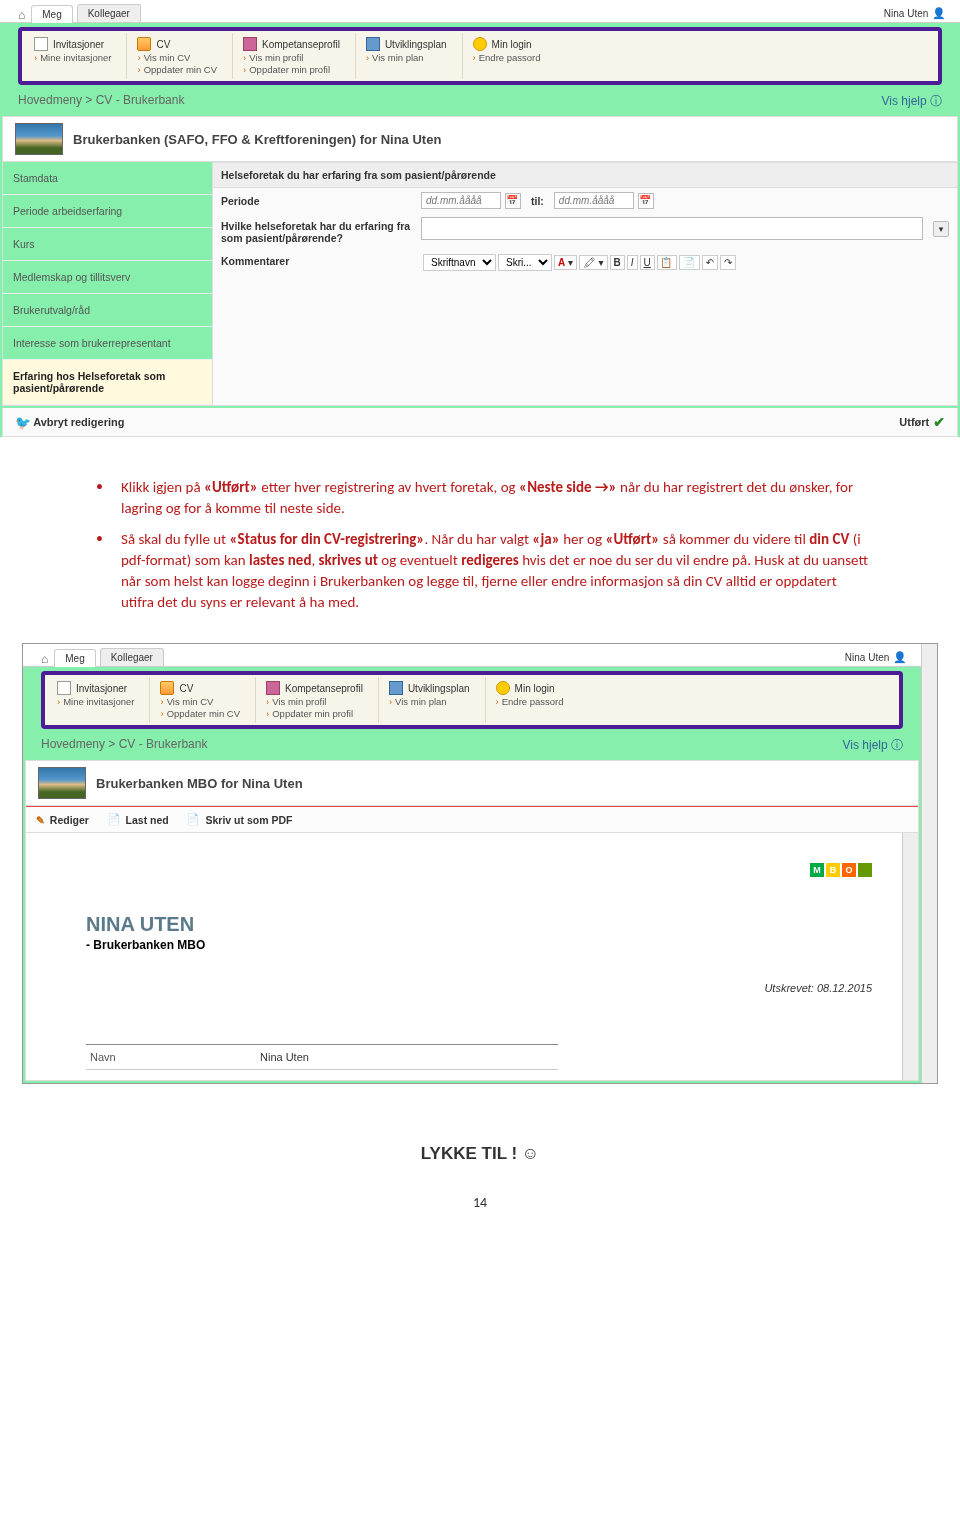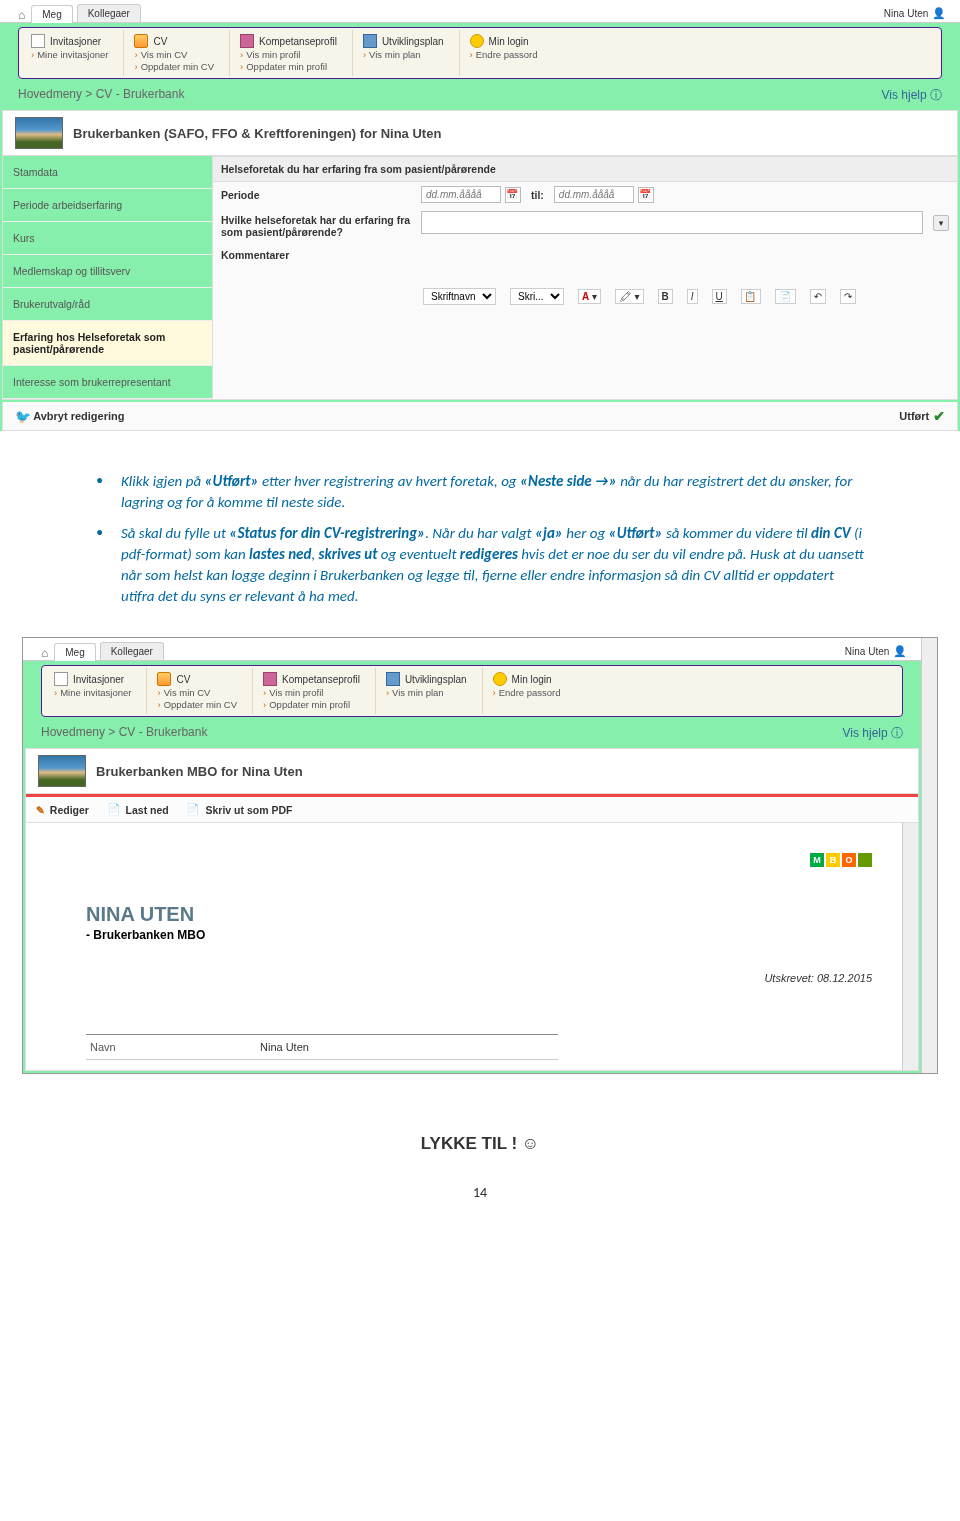--- a/index.html
+++ b/index.html
@@ -5,21 +5,21 @@
   * { box-sizing: border-box; margin: 0; padding: 0; }
   body { font-family: Verdana, Arial, sans-serif; font-size: 11px; background: #fff; color: #333; width: 960px; }
   .screenshot { border: none; margin-bottom: 20px; }
   .app { background: #86efac; }
   .tabs { display: flex; align-items: flex-end; background: #fff; padding: 4px 8px 0 18px; border-bottom: 1px solid #ccc; font-size: 10px; }
   .tab { padding: 3px 10px; border: 1px solid #ccc; border-bottom: none; background: #eee; margin-right: 4px; border-radius: 3px 3px 0 0; color: #333; display: flex; align-items: center; gap: 4px; cursor: pointer; }
   .tab.active { background: #fff; position: relative; top: 1px; }
   .home-icon::before { content: "⌂"; font-size: 12px; color: #666; margin-right: 6px; }
   .user-right { margin-left: auto; font-size: 10px; padding: 2px 6px; display: flex; align-items: center; gap: 4px; }
   .user-icon::after { content: "👤"; font-size: 11px; }
-  .toolbar { display: flex; background: #f7f4ea; border: 1px solid #4c1d95; border-radius: 4px; margin: 4px 18px; padding: 2px; gap: 1px; }
+  .toolbar { display: flex; background: #f7f4ea; border: 4px solid #4c1d95; border-radius: 4px; margin: 4px 18px; padding: 2px; gap: 1px; }
   .tb-group { border-left: 1px solid #e0d8c0; padding: 4px 14px 4px 10px; font-size: 10px; }
   .tb-group:first-child { border-left: none; }
   .tb-title { display: flex; align-items: center; gap: 5px; color: #333; font-size: 10px; }
   .tb-icon { width: 14px; height: 14px; display: inline-block; }
   .tb-icon.doc { background: #fff; border: 1px solid #999; }
   .tb-icon.cv { background: linear-gradient(to bottom, #ffcc66, #ff9933); border: 1px solid #cc7700; border-radius: 2px; }
   .tb-icon.kompet { background: #cc6699; border: 1px solid #994466; }
   .tb-icon.plan { background: #6699cc; border: 1px solid #336699; }
   .tb-icon.login { background: #ffcc00; border: 1px solid #cc9900; border-radius: 50%; }
   .tb-sub { color: #555; font-size: 9.5px; margin-top: 1px; }
@@ -36,39 +36,39 @@
   .sidebar-item.active { background: #fff9dd; font-weight: bold; color: #222; }
   .form-area { flex: 1; background: #fafafa; }
   .section-hdr { background: #eee; padding: 6px 8px; font-weight: bold; font-size: 10.5px; border-bottom: 1px solid #ddd; border-top: 1px solid #ddd; color: #333; }
   .form-row { display: flex; padding: 4px 8px; font-size: 10.5px; align-items: flex-start; }
   .form-label { width: 200px; font-weight: bold; color: #333; padding-top: 3px; }
   .form-val { flex: 1; display: flex; align-items: center; gap: 4px; }
   .date-input { width: 80px; padding: 2px 4px; border: 1px solid #bbb; background: #fff; font-style: italic; color: #999; font-size: 10px; }
   .cal-btn { width: 16px; height: 16px; background: #fff; border: 1px solid #bbb; display: inline-flex; align-items: center; justify-content: center; font-size: 10px; cursor: pointer; }
   .text-input { flex: 1; padding: 3px; border: 1px solid #bbb; background: #fff; margin-right: 6px; }
   .dd-btn { width: 16px; height: 16px; background: #eee; border: 1px solid #bbb; display: inline-flex; align-items: center; justify-content: center; font-size: 9px; border-radius: 2px; cursor: pointer; }
-  .rte-toolbar { display: flex; gap: 14px; align-items: center; font-size: 10px; padding: 2px; flex-wrap: wrap; margin-top: 40px; }
+  .rte-toolbar { display: flex; gap: 2px; align-items: center; font-size: 10px; padding: 2px; flex-wrap: wrap; }
   .rte-btn { padding: 1px 3px; border: 1px solid #ccc; background: #fff; font-size: 10px; cursor: pointer; }
   .rte-sel { padding: 1px 3px; border: 1px solid #ccc; background: #fff; font-size: 10px; }
   .action-bar { display: flex; justify-content: space-between; padding: 6px 12px; border-top: 1px solid #ddd; background: #fafafa; margin: 2px; border: 1px solid #ddd; border-top: none; }
   .action-left { display: flex; align-items: center; gap: 2px; font-weight: bold; font-size: 11px; cursor: pointer; }
   .action-right { display: flex; align-items: center; gap: 4px; font-weight: bold; font-size: 11px; cursor: pointer; }
   .bird-icon::before { content: "🐦"; font-size: 13px; }
   .check-icon::after { content: "✔"; color: #2a8a2a; font-size: 14px; }
   
-  .doc-text { padding: 20px 90px; font-family: Calibri, Arial, sans-serif; font-size: 15px; color: #0369a1; line-height: 1.4; font-style: italic; }
+  .doc-text { padding: 20px 90px; font-family: Calibri, Arial, sans-serif; font-size: 15px; color: #b91c1c; line-height: 1.4; }
   .bullet { display: flex; margin-bottom: 10px; }
   .bullet::before { content: "•"; margin-right: 18px; margin-left: 6px; font-size: 14px; }
   
   
   .ss2 { border: 1px solid #999; margin: 0 22px; }
   .ss2-tb { background: #f7f4ea; }
   .ss2 .ss2-scroll-outer { display: flex; }
   .ss2 .scrollbar { width: 16px; background: #eee; border-left: 1px solid #ccc; }
-  .cv-toolbar { display: flex; gap: 18px; padding: 6px 10px; background: #fcfcfc; border-top: 3px solid #ef4444; border-bottom: 1px solid #ddd; }
+  .cv-toolbar { display: flex; gap: 18px; padding: 6px 10px; background: #fcfcfc; border-top: 1px solid #ef4444; border-bottom: 1px solid #ddd; }
   .cv-action { display: flex; align-items: center; gap: 5px; font-size: 10.5px; font-weight: bold; color: #333; cursor: pointer; }
   .pencil::before { content: "✎"; color: #cc6600; }
   .pdf-icon::before { content: "📄"; font-size: 11px; }
   .cv-view { padding: 30px 30px 10px 60px; background: #fff; }
   .mbo-squares { float: right; display: flex; gap: 2px; }
   .sq { width: 14px; height: 14px; font-size: 9px; font-weight: bold; color: #fff; display: inline-flex; align-items: center; justify-content: center; }
   .sq.m { background: #00aa44; } .sq.b { background: #ffcc00; } .sq.o { background: #ff6600; } .sq.g { background: #669900; }
   .cv-name { font-size: 20px; font-weight: bold; color: #5a7a8a; margin-top: 50px; }
   .cv-sub { font-size: 12px; font-weight: bold; color: #000; margin-top: 2px; }
   .cv-date { text-align: right; font-size: 11px; font-style: italic; margin-top: 30px; }
@@ -142,22 +142,22 @@
         <div class="header-img"></div>
         <div class="page-title">Brukerbanken (SAFO, FFO &amp; Kreftforeningen) for Nina Uten</div>
       </div>
       <div class="content-row">
         <div class="sidebar">
           <div class="sidebar-item">Stamdata</div>
           <div class="sidebar-item">Periode arbeidserfaring</div>
           <div class="sidebar-item">Kurs</div>
           <div class="sidebar-item">Medlemskap og tillitsverv</div>
           <div class="sidebar-item">Brukerutvalg/råd</div>
+          <div class="sidebar-item">Interesse som brukerrepresentant</div>
           <div class="sidebar-item active">Erfaring hos Helseforetak som pasient/pårørende</div>
-          <div class="sidebar-item">Interesse som brukerrepresentant</div>
         </div>
         <div class="form-area">
           <div class="section-hdr">Helseforetak du har erfaring fra som pasient/pårørende</div>
           <div class="form-row">
             <div class="form-label">Periode</div>
             <div class="form-val">
               <input class="date-input" placeholder="dd.mm.åååå" style="">
               <span class="cal-btn">📅</span>
               <span style="margin:0 6px;font-weight:bold">til:</span>
               <input class="date-input" placeholder="dd.mm.åååå" style="">

